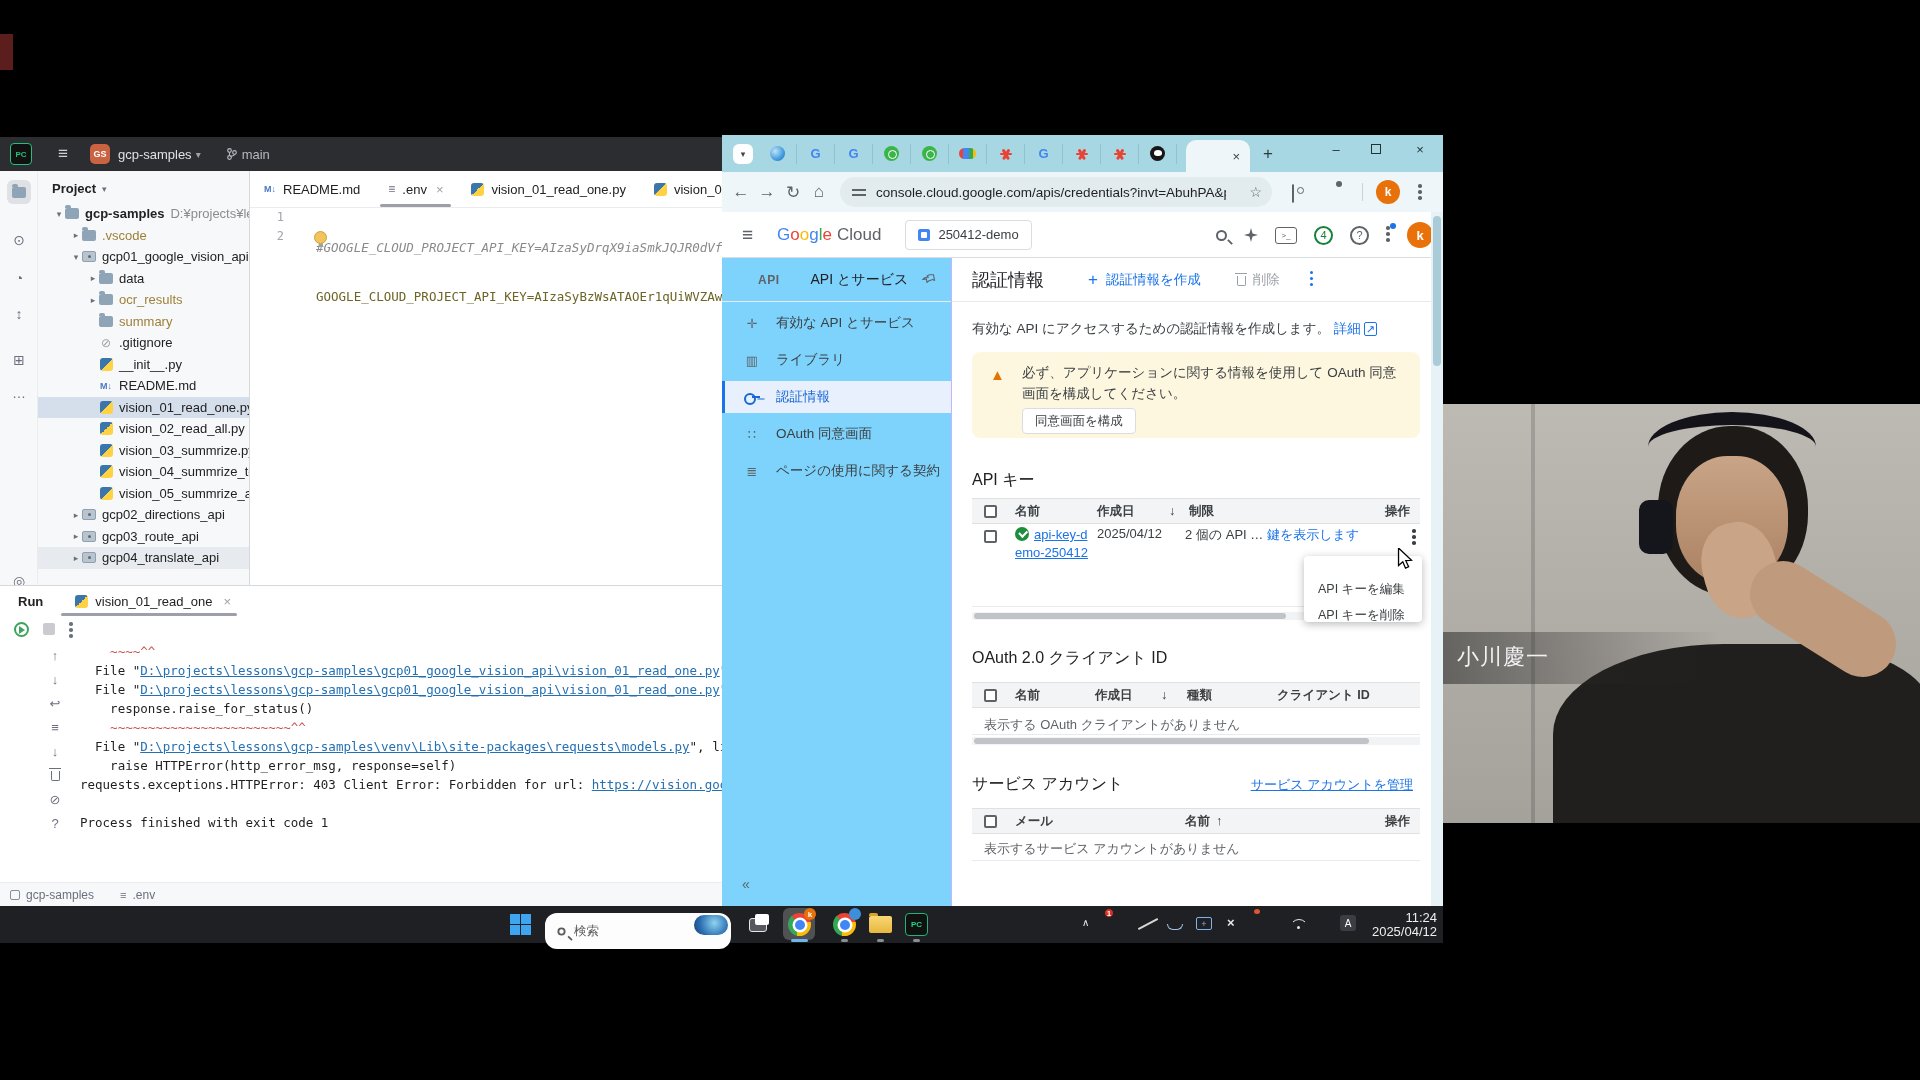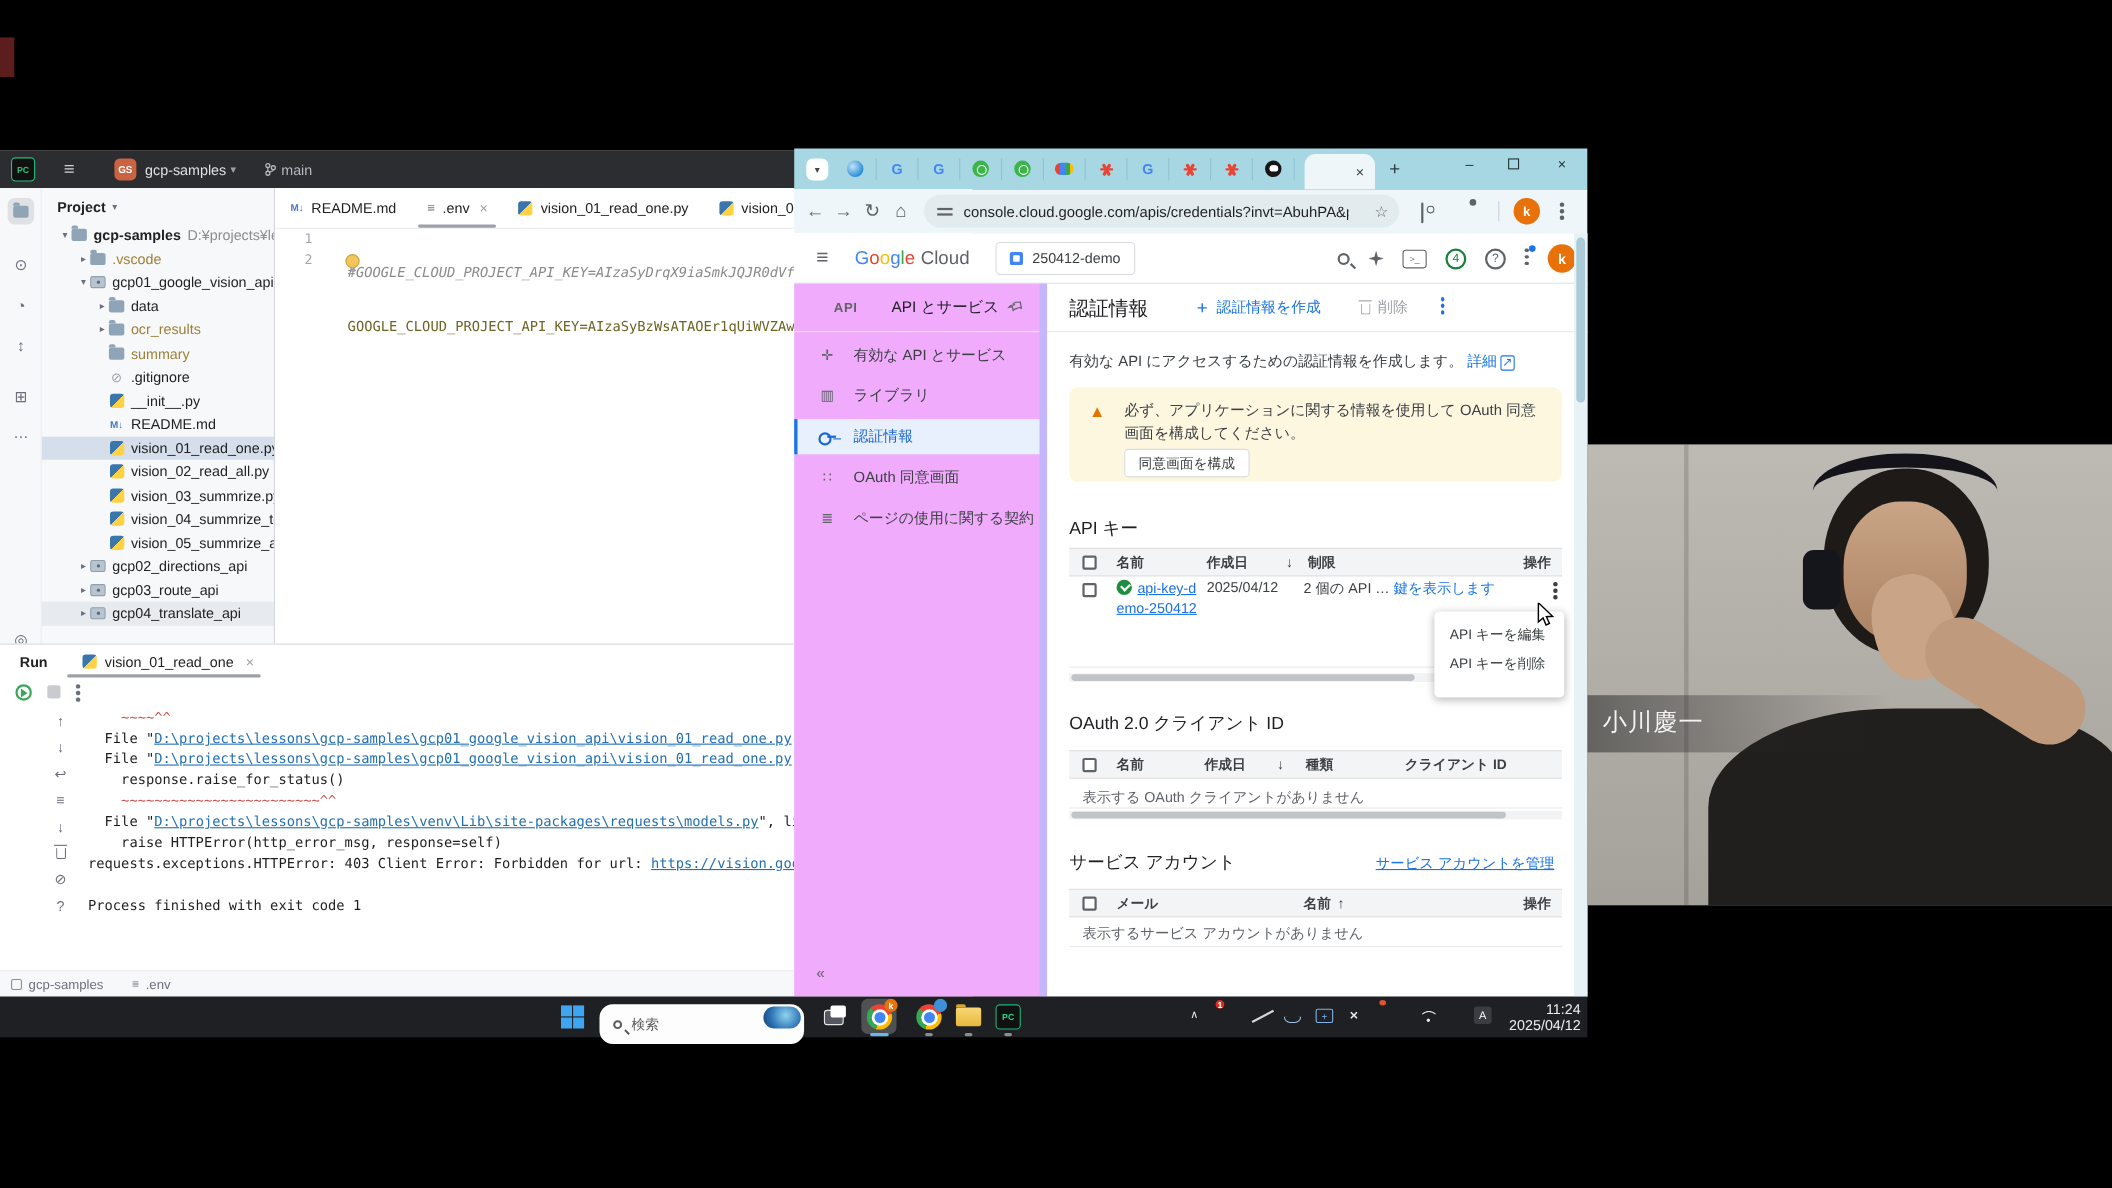--- a/index.html
+++ b/index.html
@@ -9,21 +9,21 @@
 
   
   #stage{position:absolute;left:0;top:0;width:1920px;height:1080px;background:#000}
   #red-corner{position:absolute;left:0;top:34px;width:13px;height:36px;background:#5c1d1d}
 
   
   #pycharm{position:absolute;left:0;top:137px;width:884px;height:769px;background:#fff;z-index:1}
   #pc-titlebar{position:absolute;left:0;top:0;width:884px;height:34px;background:#2b2d30;display:flex;align-items:center}
   #pc-logo{margin-left:10px;width:22px;height:22px;background:#111;border:1px solid #24c07a;border-radius:4px;color:#24c07a;font-size:8px;font-weight:bold;display:flex;align-items:center;justify-content:center}
   #pc-burger{margin-left:26px;color:#ced0d6;font-size:17px}
-  #pc-proj-badge{margin-left:36px;width:20px;height:20px;border-radius:5px;background:#c96342;color:#fff;font-size:9px;font-weight:bold;display:flex;align-items:center;justify-content:center}
+  #pc-proj-badge{margin-left:22px;width:20px;height:20px;border-radius:5px;background:#c96342;color:#fff;font-size:9px;font-weight:bold;display:flex;align-items:center;justify-content:center}
   #pc-proj-name{margin-left:8px;color:#dfe1e5;font-size:13px}
   #pc-proj-chev{margin-left:4px;color:#9da0a8;font-size:10px}
   #pc-branch{margin-left:26px;color:#b4b8bf;font-size:13px;display:flex;align-items:center;gap:5px}
 
   #pc-activity{position:absolute;left:0;top:34px;width:38px;height:711px;background:#f7f8fa;border-right:1px solid #ebecf0}
   .act-ico{position:absolute;left:7px;width:24px;height:24px;display:flex;align-items:center;justify-content:center;color:#6c707e;font-size:14px;border-radius:6px}
   .act-ico.active{background:#dfe1e5}
   .ico-folder{width:14px;height:11px;background:#90a4b7;border-radius:2px;position:relative}
   .ico-folder::before{content:"";position:absolute;left:0;top:-3px;width:6px;height:3px;background:#90a4b7;border-radius:2px 2px 0 0}
   .ico-pkg{width:14px;height:11px;background:#b9c4cf;border:1px solid #8fa0b0;border-radius:2px;position:relative}
@@ -135,21 +135,21 @@
   .mag{width:11px;height:11px;border:2px solid #5f6368;border-radius:50%;position:relative}
   .mag::after{content:"";position:absolute;left:9px;top:9px;width:6px;height:2px;background:#5f6368;transform:rotate(45deg)}
   .sparkle{width:14px;height:14px;background:#5f6368;clip-path:polygon(50% 0,61% 39%,100% 50%,61% 61%,50% 100%,39% 61%,0 50%,39% 39%)}
   .term-ico{width:22px;height:17px;border:1.6px solid #5f6368;border-radius:3px;font-size:8px;display:flex;align-items:center;justify-content:center;color:#5f6368}
   .ring{width:19px;height:19px;border-radius:50%;display:flex;align-items:center;justify-content:center;font-size:11px}
   #gcp-count{border:2px solid #188038;color:#188038}
   #gcp-help{border:2px solid #5f6368;color:#5f6368}
   #gcp-dots{position:relative;color:#5f6368}
   #gcp-dots::after{content:"";position:absolute;left:4px;top:-2px;width:6px;height:6px;border-radius:50%;background:#1a73e8}
 
-  #gcp-sidenav{position:absolute;left:722px;top:258px;width:230px;height:648px;background:#f0abfc;border-right:7px solid #c4b5fd;z-index:3}
+  #gcp-sidenav{position:absolute;left:722px;top:258px;width:230px;height:648px;background:#7dd3fc;border-right:1px solid #c4b5fd;z-index:3}
   #side-head{height:44px;border-bottom:1px solid #e8eaed;display:flex;align-items:center}
   #side-api{margin-left:36px;font-weight:bold;font-size:12px;color:#5f6368;letter-spacing:.5px}
   #side-title{margin-left:31px;font-size:14px;color:#202124}
   #side-pin{margin-left:auto;margin-right:16px;color:#5f6368;font-size:12px;transform:rotate(35deg)}
   .nav-item{height:32px;display:flex;align-items:center;gap:16px;padding-left:22px;font-size:13.5px;color:#3c4043;position:relative;margin-top:5px}
   .nav-item .nico{width:16px;display:flex;justify-content:center;color:#5f6368;font-size:13px}
   .nav-item.sel{background:#e8f0fe;color:#1967d2}
   .nav-item.sel::before{content:"";position:absolute;left:0;top:0;width:3px;height:100%;background:#1a73e8}
   .nav-item.sel .nico{color:#1967d2}
   .keyico{width:16px;height:10px;position:relative}
@@ -206,21 +206,21 @@
   #oauth-scroll{top:479px}
 
   
   #svc-head{top:516px}
   #svc-manage{position:absolute;right:30px;top:518px;font-size:13px}
   #svc-thead{top:550px}
   #svc-empty{top:582px}
   #svc-divider{top:602px}
 
   
-  #ctx-menu{position:absolute;left:1304px;top:556px;width:118px;height:78px;background:#fff;border-radius:4px;box-shadow:0 2px 8px rgba(0,0,0,.28);z-index:6;padding-top:8px}
+  #ctx-menu{position:absolute;left:1304px;top:556px;width:118px;height:66px;background:#fff;border-radius:4px;box-shadow:0 2px 8px rgba(0,0,0,.28);z-index:6;padding-top:20px}
   .ctx-item{height:26px;display:flex;align-items:center;padding-left:14px;font-size:12.5px;color:#3c4043;white-space:nowrap}
 
   #gcp-vscroll{position:absolute;left:1431px;top:212px;width:12px;height:694px;background:#e7f2f6;z-index:3}
   #gcp-vscroll .thumb{position:absolute;left:2px;top:4px;width:8px;height:150px;background:#a9ccd8;border-radius:4px}
 
   
   #cursor{position:absolute;left:1396px;top:548px;z-index:20}
 
   
   #webcam{position:absolute;left:1443px;top:404px;width:477px;height:419px;background:linear-gradient(180deg,#bdb9b3,#a5a19b);overflow:hidden;z-index:4}

